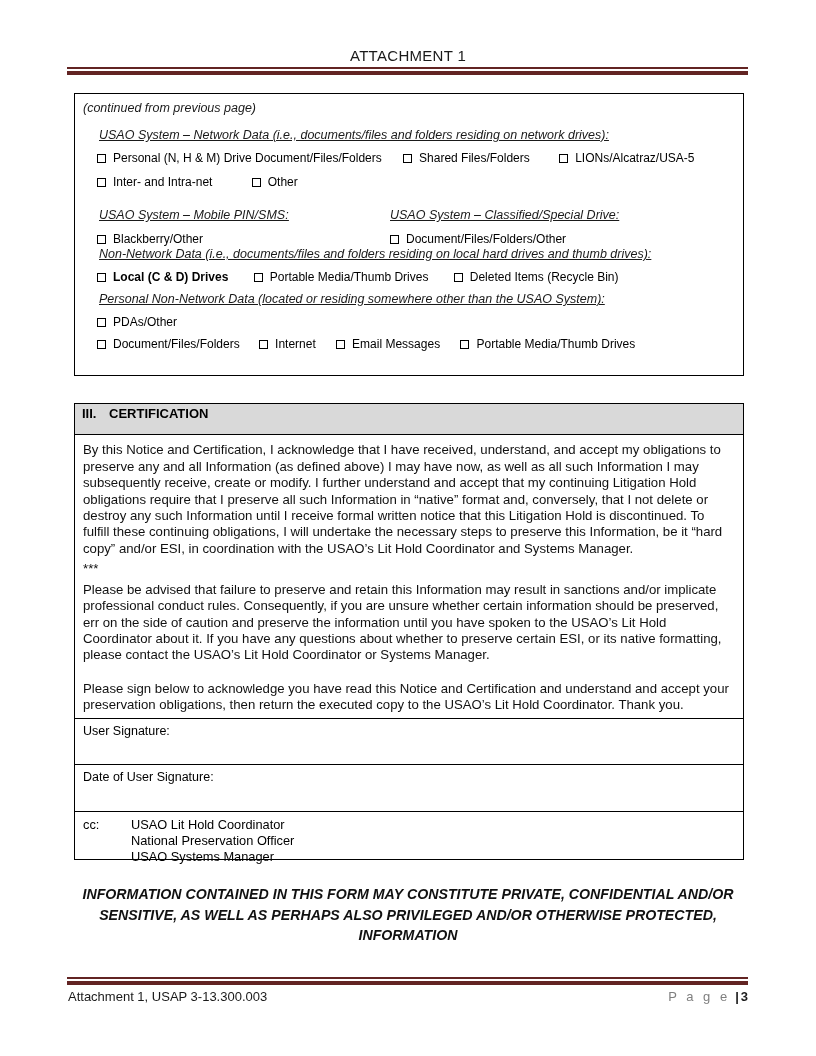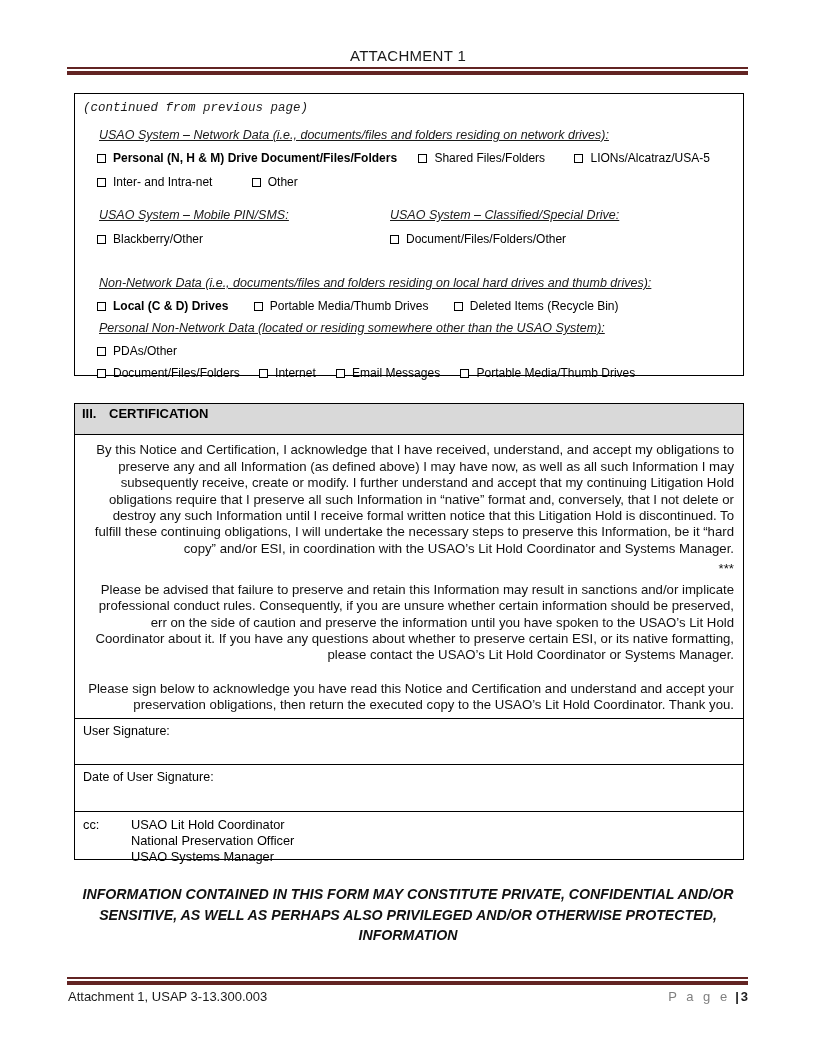--- a/index.html
+++ b/index.html
@@ -29,21 +29,21 @@
   .rule-footer { top: 977px; }
 
   
   .cont-box {
     position: absolute;
     top: 93px; left: 74px; width: 670px; height: 283px;
     border: 1px solid #000;
     padding: 7px 10px 0 8px;
     font-size: 12.5px;
   }
-  .cont-note { font-style: italic; color: #1a1a1a; font-family: Liberation Mono, monospace; }
+  .cont-note { font-style: italic; color: #1a1a1a; }
   .sec-head {
     font-style: italic;
     text-decoration: underline;
     margin-left: 16px;
     font-size: 12.5px;
     color: #1a1a1a;
     white-space: nowrap;
   }
   .cb-row { margin-left: 14px; white-space: nowrap; font-size: 12px; }
   .cb-item { display: inline-block; }
@@ -52,21 +52,21 @@
     width: 9px; height: 9px;
     border: 1px solid #000;
     margin-right: 7px;
     vertical-align: -1px;
     background: #fff;
   }
   .mt14 { margin-top: 13px; font-style: italic; }
   .mt10 { margin-top: 10px; }
   .mt9  { margin-top: 9px; }
   .mt8  { margin-top: 8px; }
-  .mt18 { margin-top: 30px; text-decoration: underline; }
+  .mt18 { margin-top: 1px; text-decoration: underline; }
   .twocol { display: flex; margin-top: 19px; }
   .twocol .col-l { width: 307px; text-decoration: underline; }
   .twocol .col-r { flex: 1; }
   .twocol .sec-head { margin-left: 16px; }
   .twocol .col-r .sec-head { margin-left: 0; }
   .twocol .col-r .cb-row { margin-left: 0; }
 
   
   .cert {
     position: absolute;
@@ -82,21 +82,20 @@
     font-size: 13px;
     padding: 2px 6px 0 7px;
   }
   .cert-header .num { display: inline-block; width: 27px; }
   .cert-body {
     flex: 1;
     padding: 7px 9px 0 8px;
     font-size: 13.2px;
     line-height: 16.4px;
     color: #111;
-    text-align: right;
   }
   .cert-body p { margin: 0 0 4px 0; }
   .cert-body p.spacer-after { margin-bottom: 17px; }
   .sig-row {
     border-top: 1px solid #000;
     padding: 5px 8px 0 8px;
     font-size: 12.5px;
   }
   .row-user { height: 47px; }
   .row-date { height: 48px; }
@@ -139,21 +138,21 @@
     <div class="thin"></div>
     <div class="gap"></div>
     <div class="thick"></div>
   </div>
 
   <div class="cont-box">
     <div class="cont-note">(continued from previous page)</div>
 
     <div class="sec-head mt14">USAO System – Network Data (i.e., documents/files and folders residing on network drives):</div>
     <div class="cb-row mt9">
-      <span class="cb-item" style="margin-right:18px;font-weight:bold;">
+      <span class="cb-item" style="margin-right:18px;">
         <span class="cb"></span><span>Personal (N, H &amp; M) Drive Document/Files/Folders</span>
       </span>
       <span class="cb-item" style="margin-right:26px;">
         <span class="cb"></span><span>Shared Files/Folders</span>
       </span>
       <span class="cb-item">
         <span class="cb"></span><span>LIONs/Alcatraz/USA-5</span>
       </span>
     </div>
     <div class="cb-row mt10">

